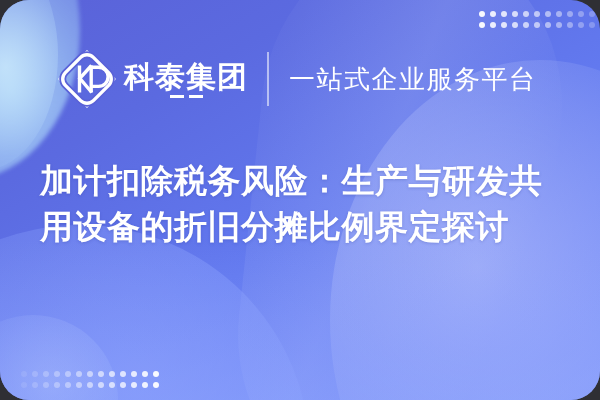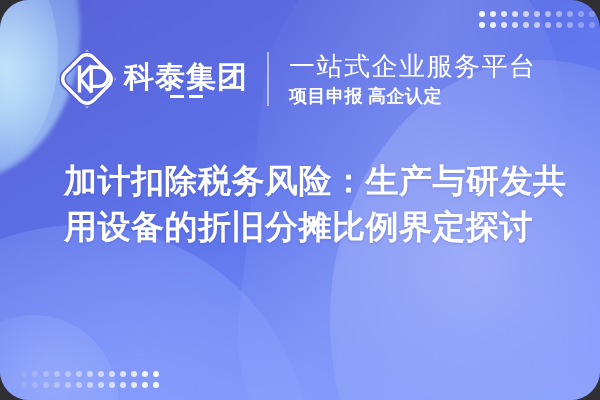--- a/index.html
+++ b/index.html
@@ -190,21 +190,21 @@
     line-height: 24px;
     margin-top: 3px;
     letter-spacing: 0.5px;
     font-family: "Liberation Serif", "DejaVu Serif", serif;
     font-weight: 700;
   }
 
   
   .title {
     position: absolute;
-    left: 64px;
+    left: 40px;
     top: 158px;
     width: 512px;
     color: #ffffff;
     font-size: 33px;
     line-height: 46px;
     font-weight: 700;
     letter-spacing: 0.5px;
     text-shadow: 0 1px 3px rgba(45,60,150,0.25);
     font-family: "Liberation Sans", "DejaVu Sans", sans-serif;
   }
@@ -304,20 +304,19 @@
           <span class="logo-en-rule"></span>
           <span class="logo-en-rule"></span>
         </div>
       </div>
     </div>
 
     <div class="divider"></div>
 
     <div class="tagline">
       <div class="tagline-main">一站式企业服务平台</div>
-      <div class="tagline-sub">项目申报 高企认定</div>
     </div>
 
   </div>
 
   <div class="title">加计扣除税务风险：生产与研发共用设备的折旧分摊比例界定探讨</div>
 
 </div>
 
 </body></html>

